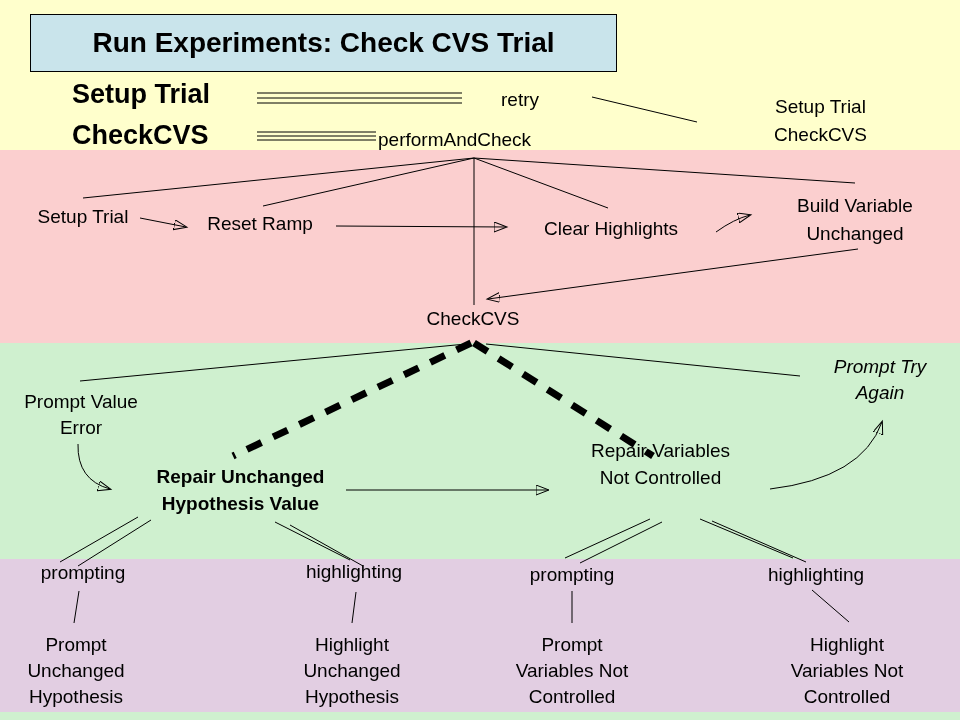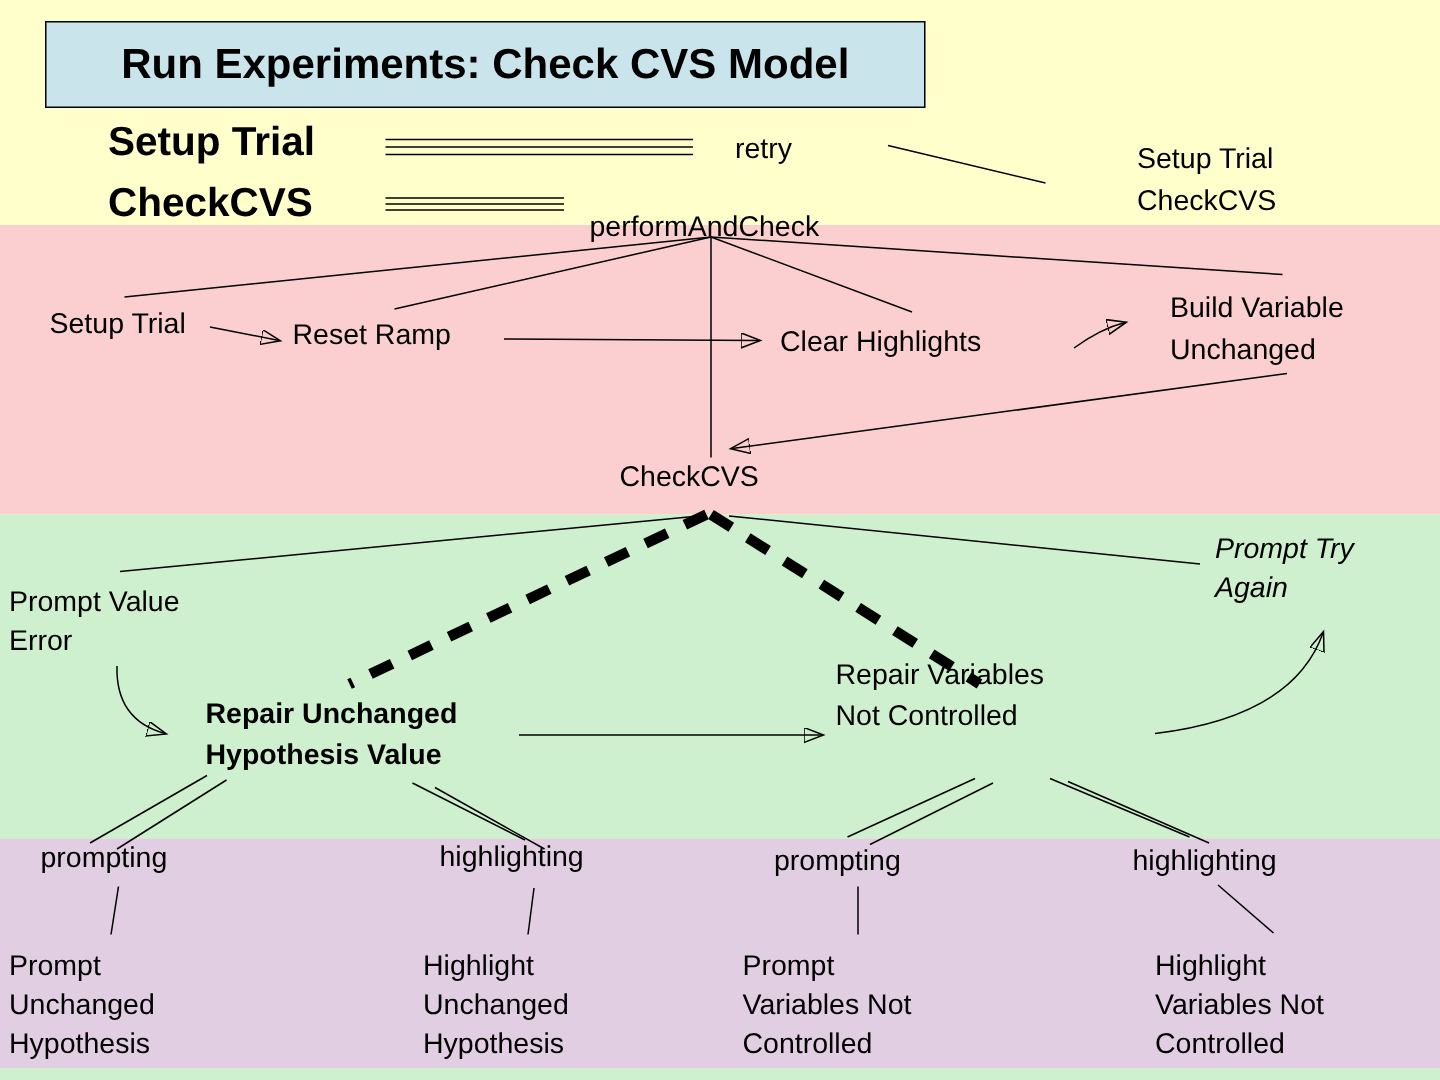--- a/index.html
+++ b/index.html
@@ -15,21 +15,21 @@
   #band-purple{top:559px;height:153px;background:#E2CEE2;}
   #band-bottom{top:712px;height:8px;background:#CFF0CF;}
   #title-box{
     position:absolute;left:30px;top:14px;width:585px;height:56px;
     background:#C9E4EB;border:1px solid #000;
     display:flex;align-items:center;justify-content:center;
     font-size:28px;font-weight:bold;letter-spacing:0px;
   }
   .lbl{
     position:absolute;font-size:19px;line-height:26px;
-    white-space:pre-line;
+    text-align:center;white-space:pre-line;
   }
   .bold-hdr{font-weight:bold;font-size:27px;line-height:30px;white-space:nowrap;text-align:left;}
   .nowrap{white-space:nowrap;}
   .lh27{line-height:27px;}
   .lh28{line-height:28px;}
   #overlay{position:absolute;left:0;top:0;width:960px;height:720px;pointer-events:none;}
   #overlay line,#overlay path{stroke:#000;fill:none;}
 </style>
 </head>
 <body>
@@ -95,27 +95,27 @@
 
   <g>
     <line x1="79" y1="591" x2="74" y2="623"></line>
     <line x1="356" y1="592" x2="352" y2="623"></line>
     <line x1="572" y1="591" x2="572" y2="623"></line>
     <line x1="812" y1="590" x2="849" y2="622"></line>
   </g>
 </svg>
 
 <div id="title-box">
-  <span>Run Experiments: Check CVS Model</span>
+  <span>Run Experiments: Check CVS Trial</span>
 </div>
 
 <div class="lbl bold-hdr" style="left:72px;top:79px;">Setup Trial</div>
 <div class="lbl bold-hdr" style="left:72px;top:120px;">CheckCVS</div>
 <div class="lbl" style="left:490px;top:87px;width:60px;">retry</div>
-<div class="lbl nowrap" style="left:393px;top:127px;text-align:left;margin-top:12px;">performAndCheck</div>
+<div class="lbl nowrap" style="left:378px;top:127px;text-align:left;">performAndCheck</div>
 <div class="lbl lh28" style="left:758px;top:93px;width:125px;">Setup Trial
 CheckCVS</div>
 
 <div class="lbl" style="left:33px;top:204px;width:100px;">Setup Trial</div>
 <div class="lbl" style="left:195px;top:211px;width:130px;">Reset Ramp</div>
 <div class="lbl" style="left:520px;top:216px;width:182px;">Clear Highlights</div>
 <div class="lbl lh28" style="left:780px;top:192px;width:150px;">Build Variable
 Unchanged</div>
 <div class="lbl" style="left:413px;top:306px;width:120px;">CheckCVS</div>
 

